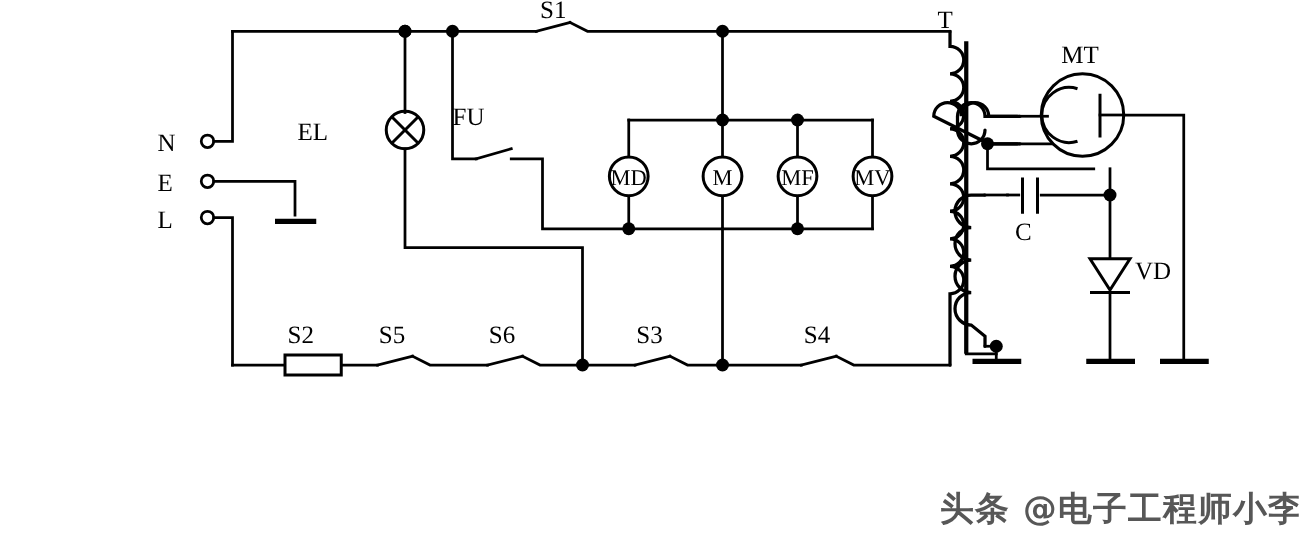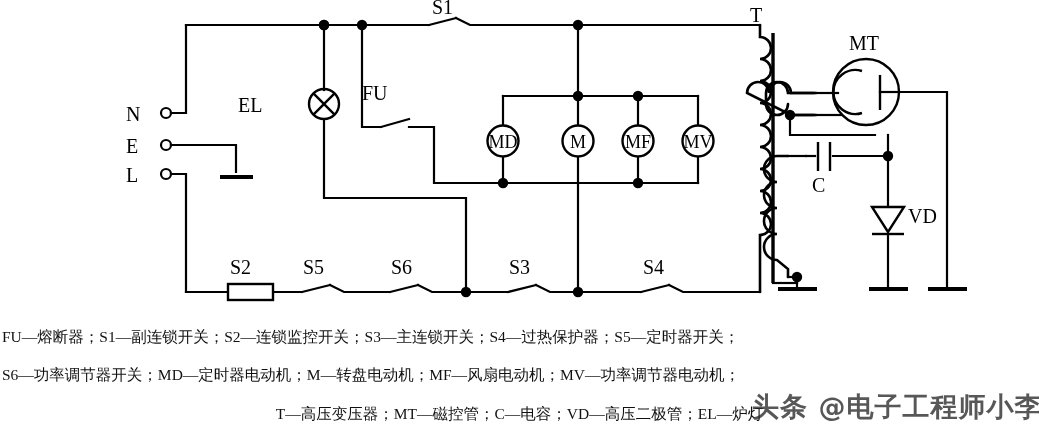--- a/index.html
+++ b/index.html
@@ -337,21 +337,16 @@
     </g>
 
     <g>
       <path class="thick" d="M778 289 L817 289"></path>
       <path class="thick" d="M869 289 L908 289"></path>
       <path class="thick" d="M928 289 L967 289"></path>
     </g>
 
   </svg>
 
-  <div class="legend">
-    <div class="legend-line l1">FU—熔断器；S1—副连锁开关；S2—连锁监控开关；S3—主连锁开关；S4—过热保护器；S5—定时器开关；</div>
-    <div class="legend-line l2">S6—功率调节器开关；MD—定时器电动机；M—转盘电动机；MF—风扇电动机；MV—功率调节器电动机；</div>
-    <div class="legend-line l3">T—高压变压器；MT—磁控管；C—电容；VD—高压二极管；EL—炉灯</div>
-  </div>
 
   <div class="watermark">头条 @电子工程师小李</div>
 
 </div>
 
 </body></html>

